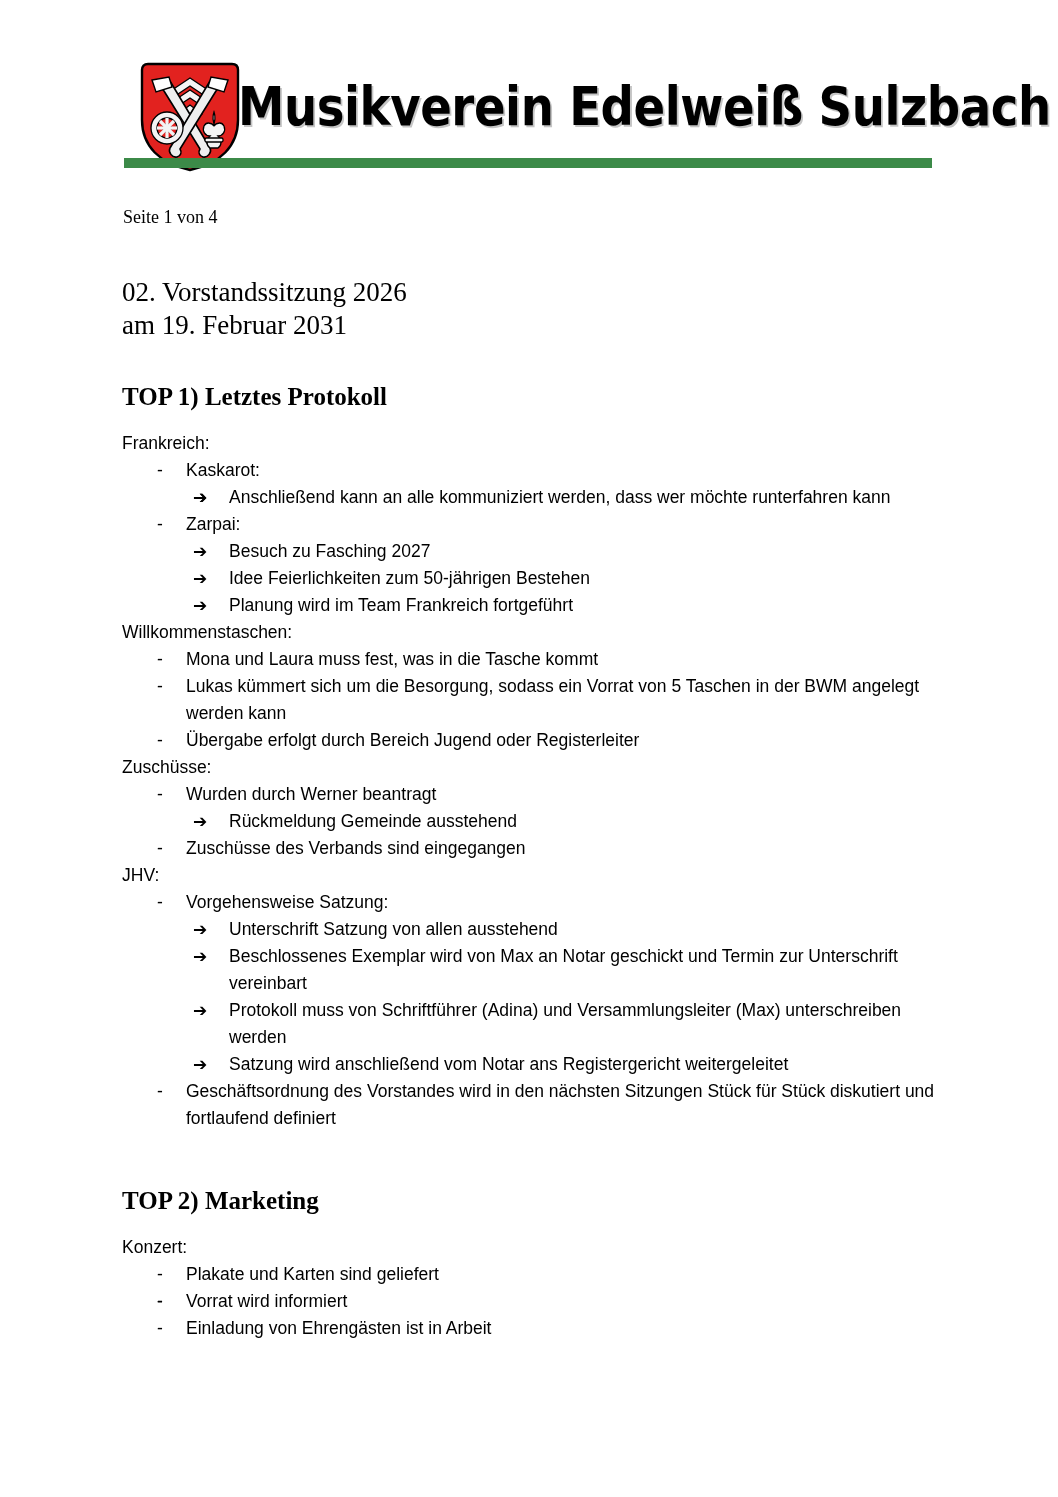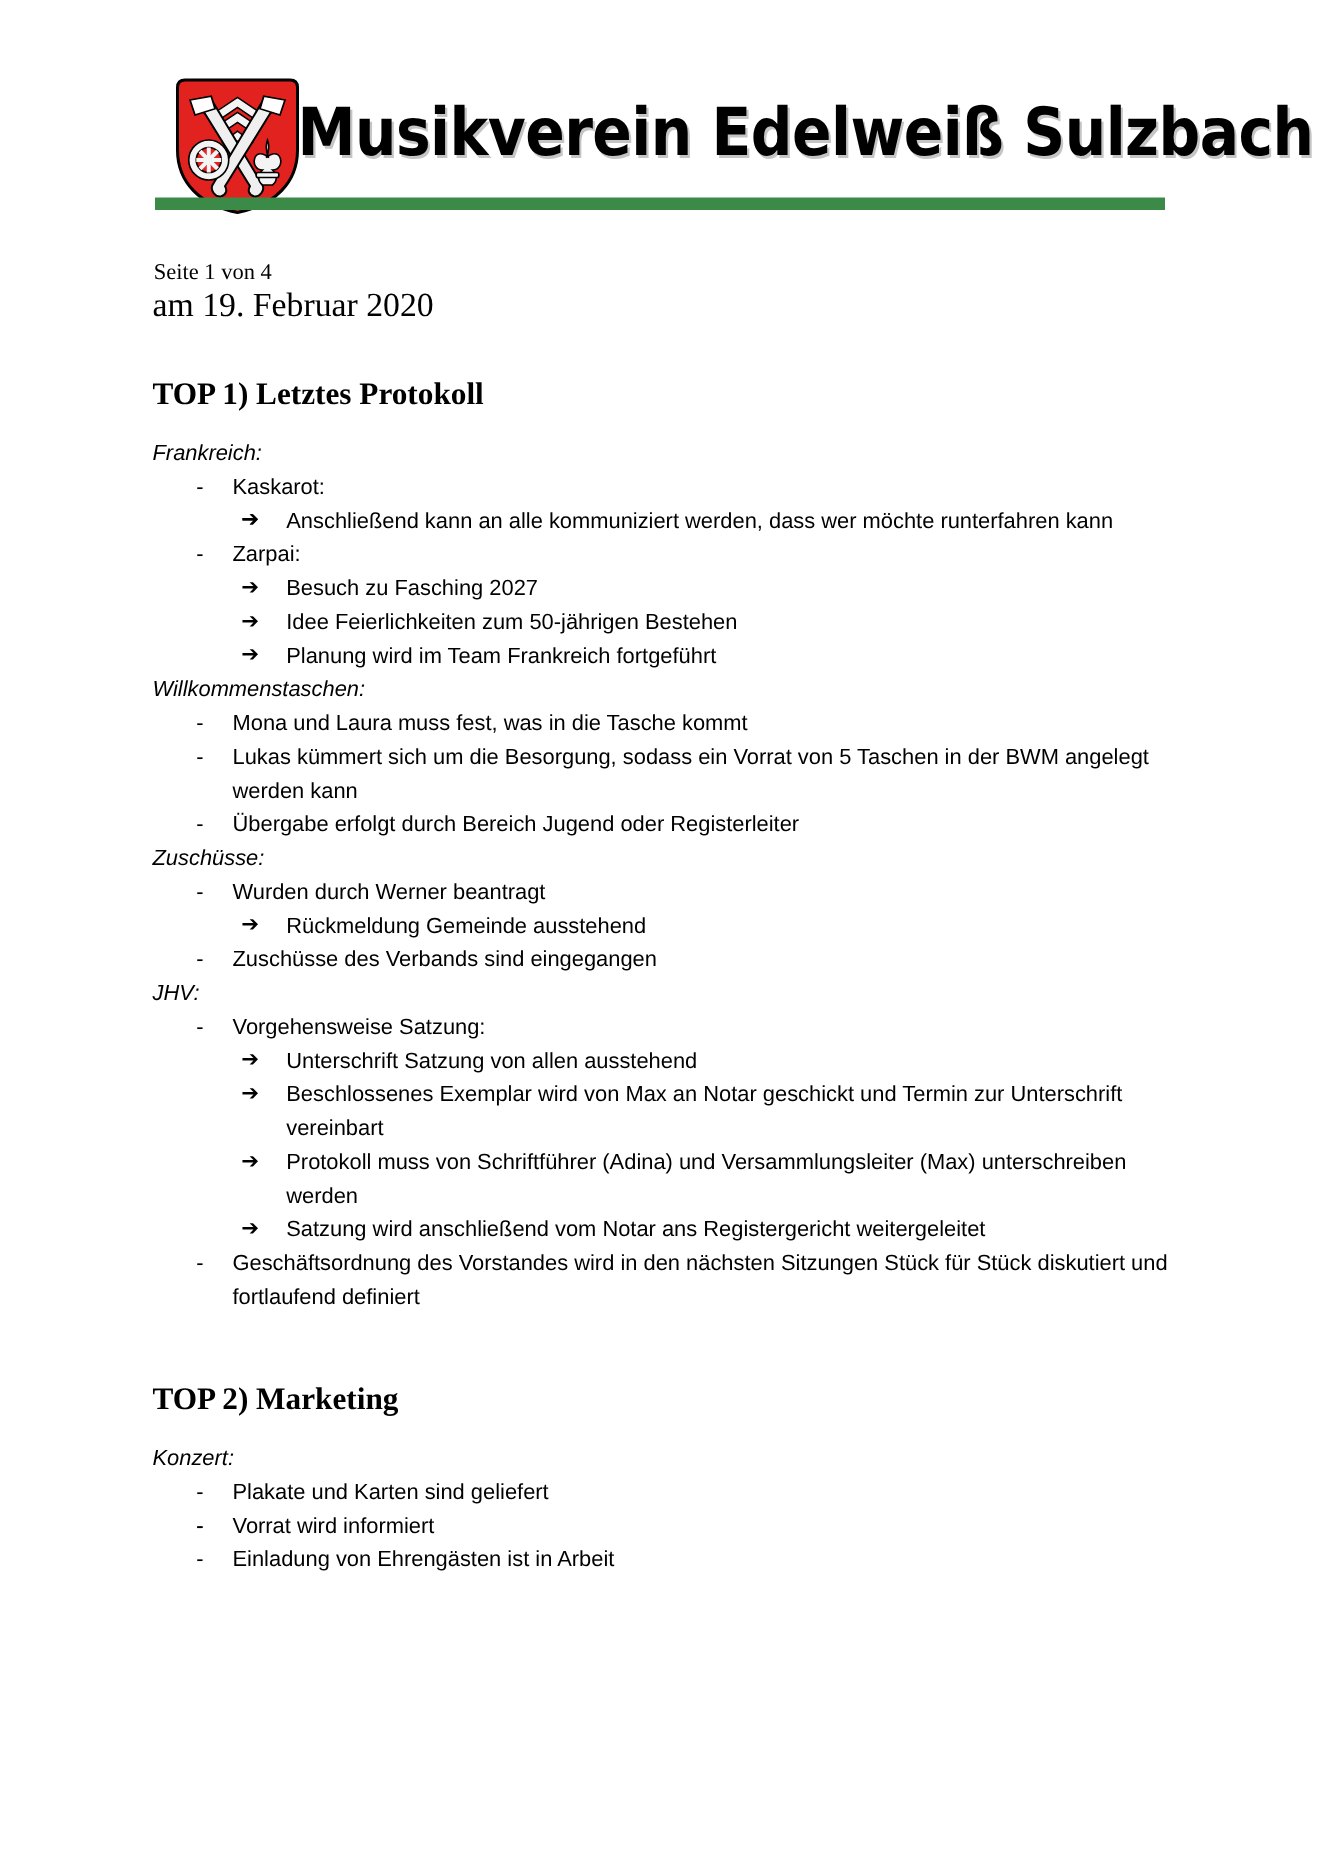--- a/index.html
+++ b/index.html
@@ -105,21 +105,20 @@
   }
   h2.top-heading.h-first { margin-top: 40px; }
   h2.top-heading.h-second { margin-top: 54px; }
 
   .lead {
     font-size: 17.5px;
     line-height: 27px;
     margin: 0;
     padding: 0;
     color: #000;
-    font-style: italic;
   }
   .lead.lead-first { margin-top: 18px; }
 
   ul.lvl1 {
     list-style: none;
     margin: 0;
     padding: 0;
   }
   ul.lvl1 > li.dash-item {
     position: relative;
@@ -212,21 +211,22 @@
     <div class="org-title">Musikverein Edelweiß Sulzbach</div>
 
     <div class="green-rule"></div>
   </div>
 
   <div class="content">
 
     <div class="page-no">Seite 1 von 4</div>
 
     <div class="doc-title">
-      <span class="tl-line tl-2">am 19. Februar 2020</span>
+      <span class="tl-line tl-1">02. Vorstandssitzung 2026</span>
+      <span class="tl-line tl-2">am 19. Februar 2031</span>
     </div>
 
     <h2 class="top-heading h-first">TOP 1) Letztes Protokoll</h2>
 
     <p class="lead lead-first">Frankreich:</p>
     <ul class="lvl1">
       <li class="dash-item">
         <span class="dash-mark">-</span>
         <span>Kaskarot:</span>
         <ul class="lvl2">

